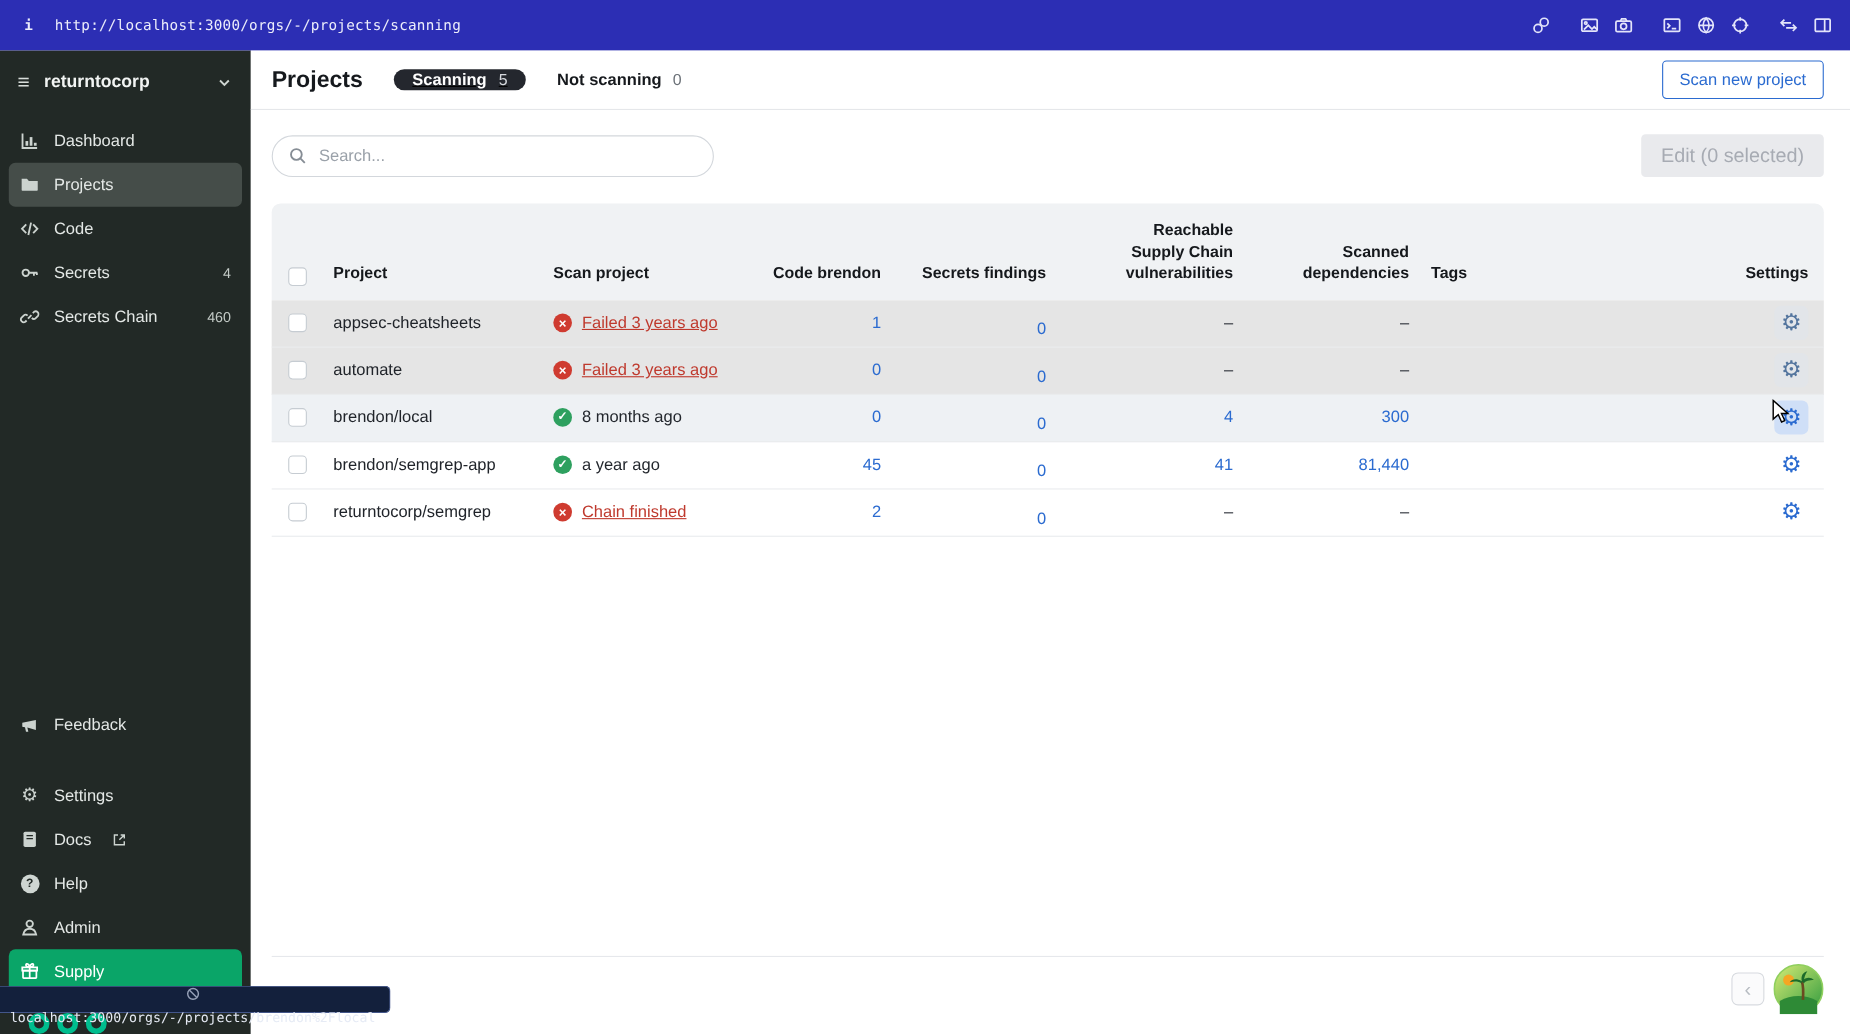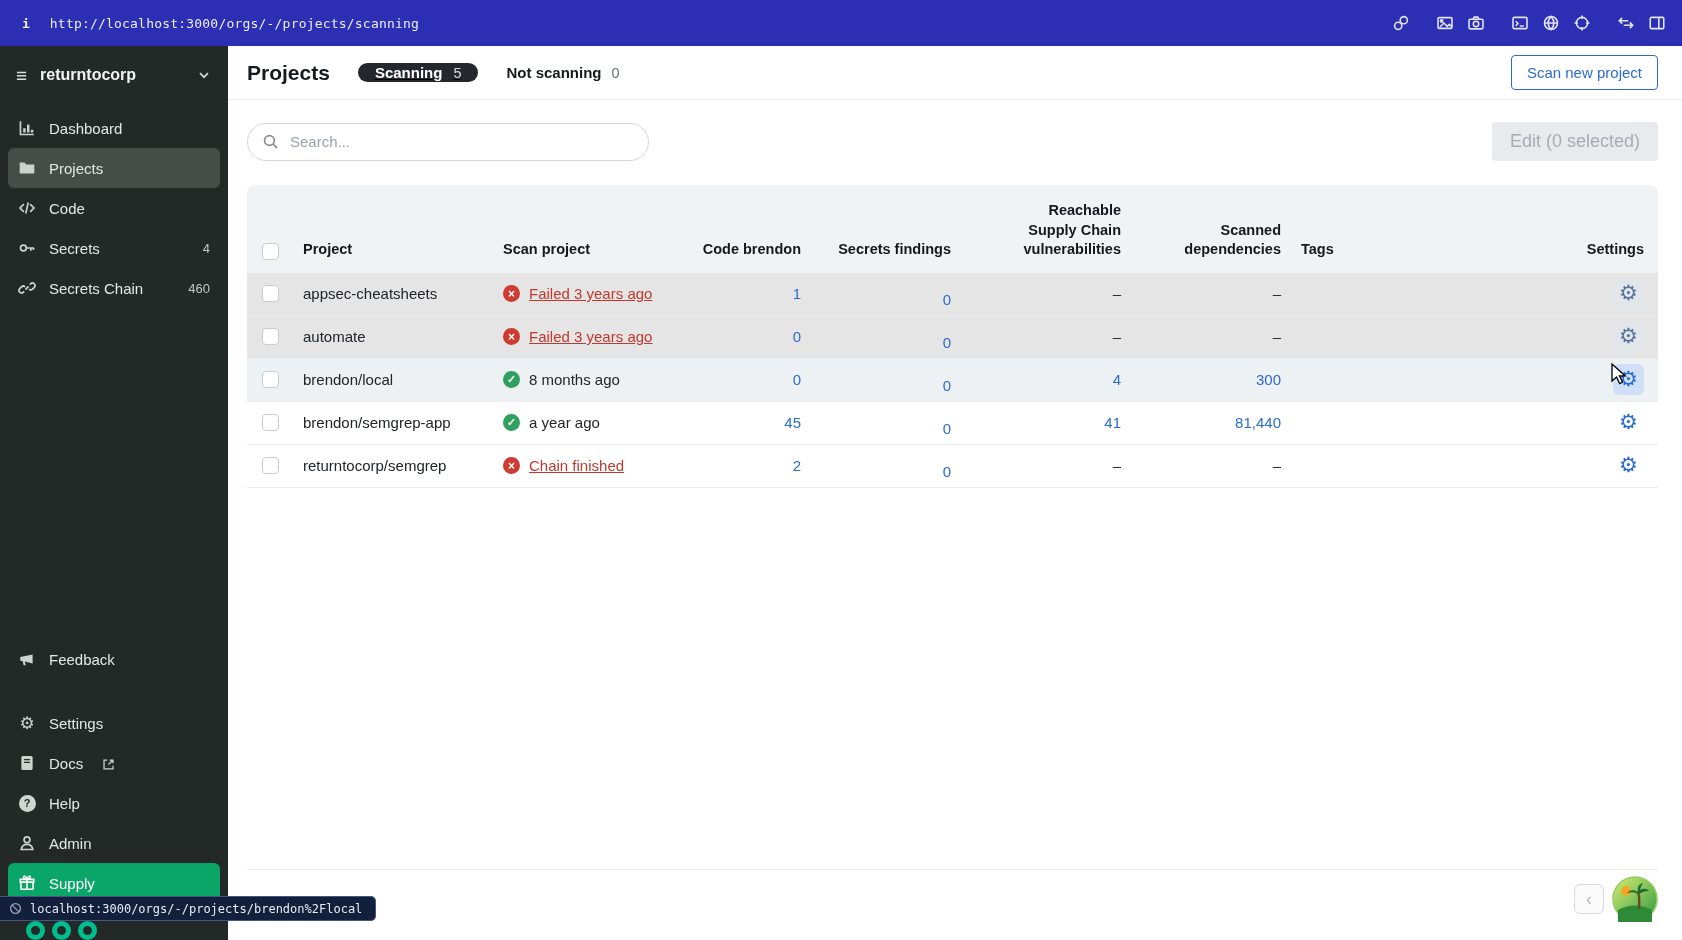--- a/index.html
+++ b/index.html
@@ -134,21 +134,21 @@
     border-radius:6px;background:#fbfbfc;color:#b7bcc2;font-size:18px;line-height:1;
     display:flex;align-items:center;justify-content:center;cursor:default;font-family:inherit;
   }
   .palm-widget{position:absolute;bottom:18px;right:24px;width:46px;height:46px;cursor:pointer;}
   .palm-widget svg{width:100%;height:100%;display:block;}
   
   .status-tip{
     position:absolute;left:0;bottom:19px;height:25px;display:flex;align-items:center;gap:8px;
     padding:0 13px 0 9px;background:#13203c;border:1px solid #43568a;border-left:none;
     border-radius:0 5px 5px 0;z-index:40;
-    font-family:"DejaVu Sans Mono",monospace;font-size:12px;color:#e6ebf5;
+    font-family:"DejaVu Sans Mono",monospace;font-size:12px;color:#e6ebf5;flex-direction:column;
   }
   .tip-ic{width:13px;height:13px;color:#97a1b8;flex:none;}
   
   .cursor{position:absolute;left:1610px;top:363px;z-index:50;width:20px;height:24px;pointer-events:none;}
 </style>
 </head>
 <body>
 
 <div class="screen">
 

